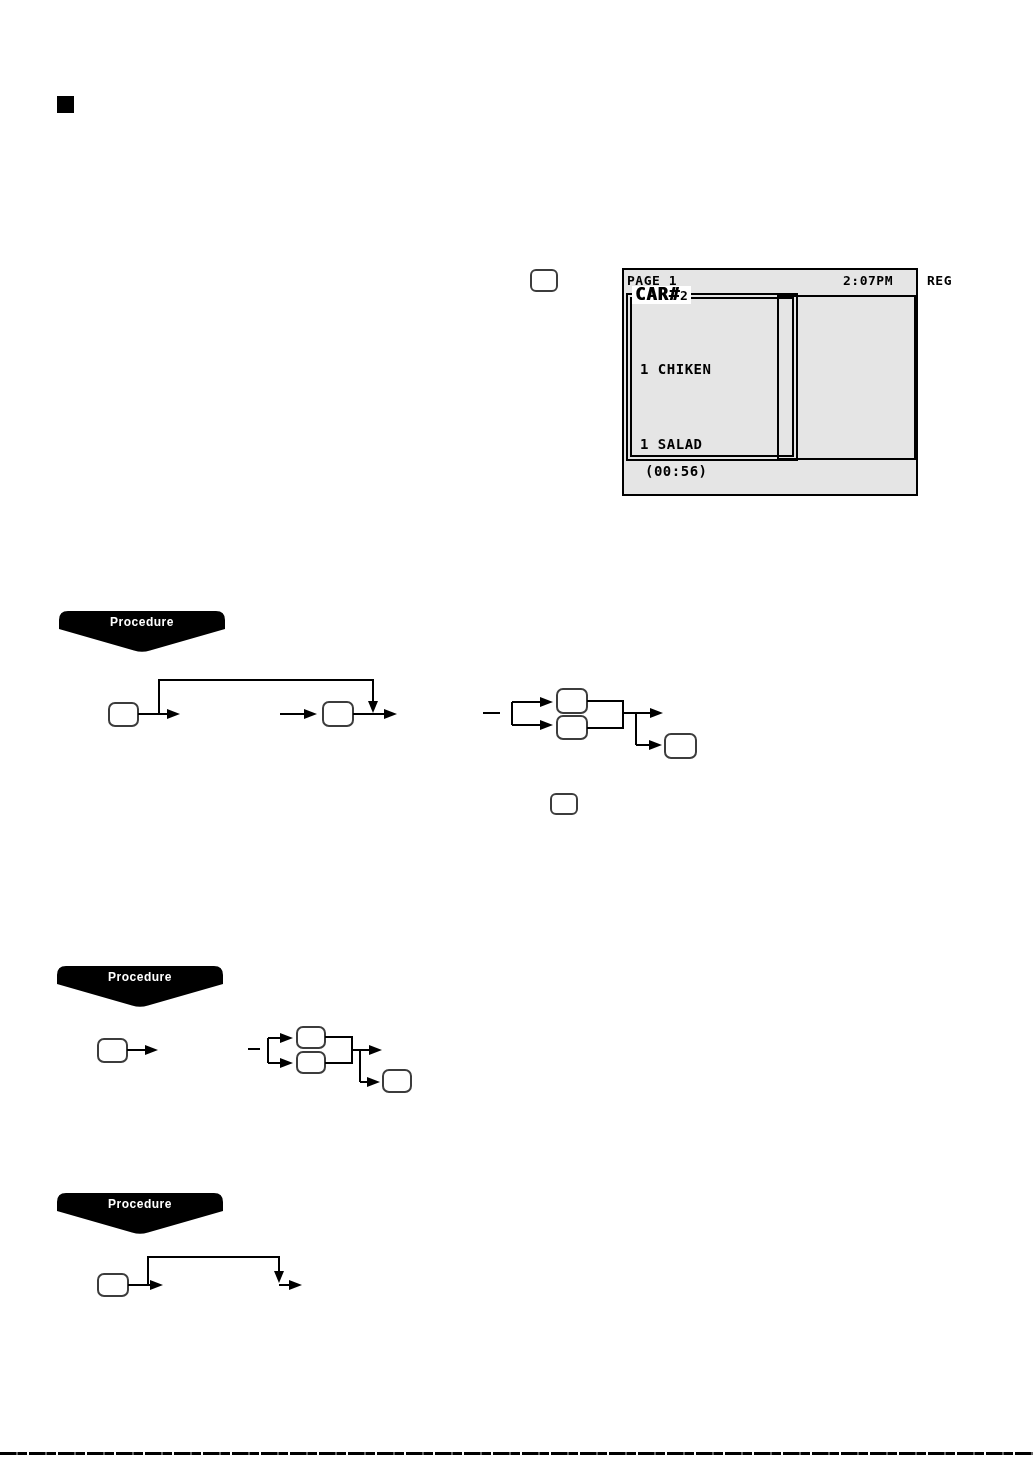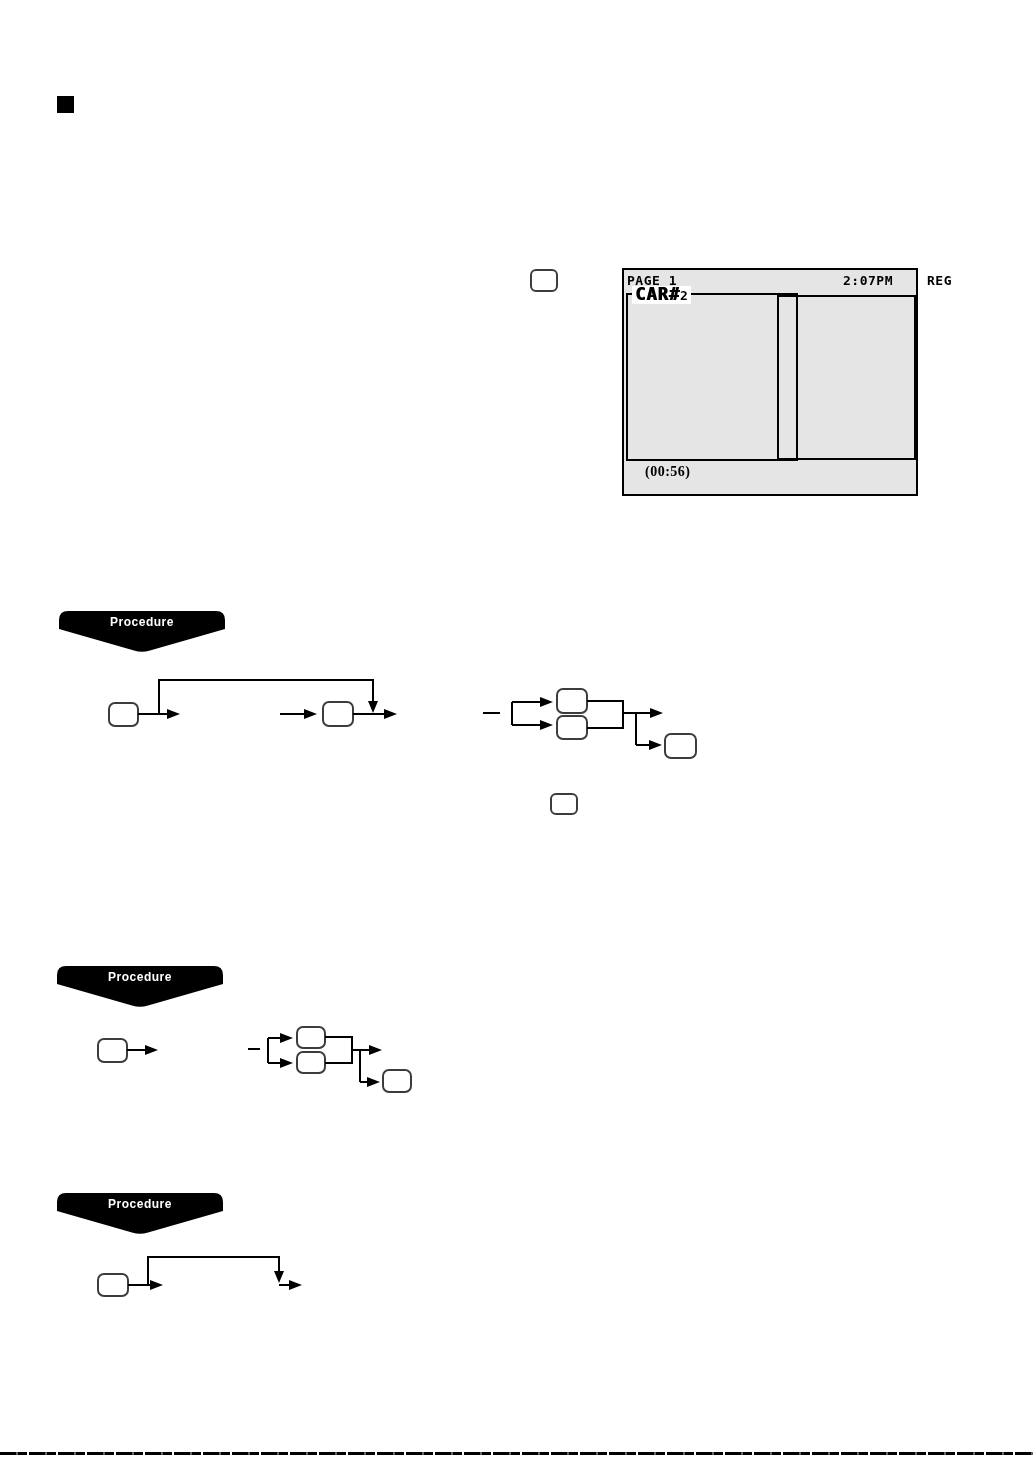--- a/index.html
+++ b/index.html
@@ -33,21 +33,21 @@
     position:absolute; left:4px; top:-9px; z-index:3; background:#fff;
     padding:0 3px; white-space:nowrap; font-weight:bold; line-height:17px;
   }
   .wtitle .tmain { font-size:17px; letter-spacing:1px; text-shadow:1px 0 0 #000; }
   .wtitle .tsuf  { font-size:13px; }
   .items { position:absolute; left:8px; top:8px; font-size:14px; line-height:25px; white-space:pre; letter-spacing:0.5px; }
   .rightwin {
     position:absolute; left:153px; top:25px; width:139px; height:165px;
     border:2px solid #000; box-sizing:border-box;
   }
-  .elapsed { position:absolute; left:21px; top:195px; font-size:14px;font-family:Liberation Serif, serif; }
+  .elapsed { position:absolute; left:21px; top:195px; font-size:14px; }
 
   
   .banner { position:absolute; width:170px; height:44px; }
   .banner svg { position:absolute; left:0; top:0; }
   .banner .blabel {
     position:absolute; left:0; right:0; top:5px; text-align:center;
     color:#fff; font-family:"Liberation Sans", sans-serif;
     font-weight:bold; font-size:12px; letter-spacing:0.5px;
   }
 
@@ -72,20 +72,26 @@
 
   <div class="key" style="left:530px; top:269px; width:28px; height:23px;"></div>
 
   <div class="screen">
     <div class="scr-txt" style="left:3px; top:4px;">PAGE 1</div>
     <div class="scr-txt" style="left:190px; top:4px;margin-left:29px;">2:07PM</div>
     <div class="scr-txt" style="left:259px; top:4px;padding-left:44px;">REG</div>
 
     <div class="leftwin">
       <div class="wtitle"><span class="tmain">CAR#</span><span class="tsuf">2</span></div>
+      <div class="leftwin-inner">
+        <div class="items">
+          <div>1 CHIKEN</div>
+          <div>1 SALAD</div>
+        </div>
+      </div>
     </div>
 
     <div class="rightwin"></div>
 
     <div class="scr-txt elapsed">(00:56)</div>
   </div>
 
   <div class="banner" style="left:57px; top:610px;">
     <svg width="170" height="44" viewBox="0 0 170 44">
       <path d="M11,1 H159 Q168,1 168,10 V19 L93,40.5 Q85,43 77,40.5 L2,19 V10 Q2,1 11,1 Z" fill="#000"></path>

